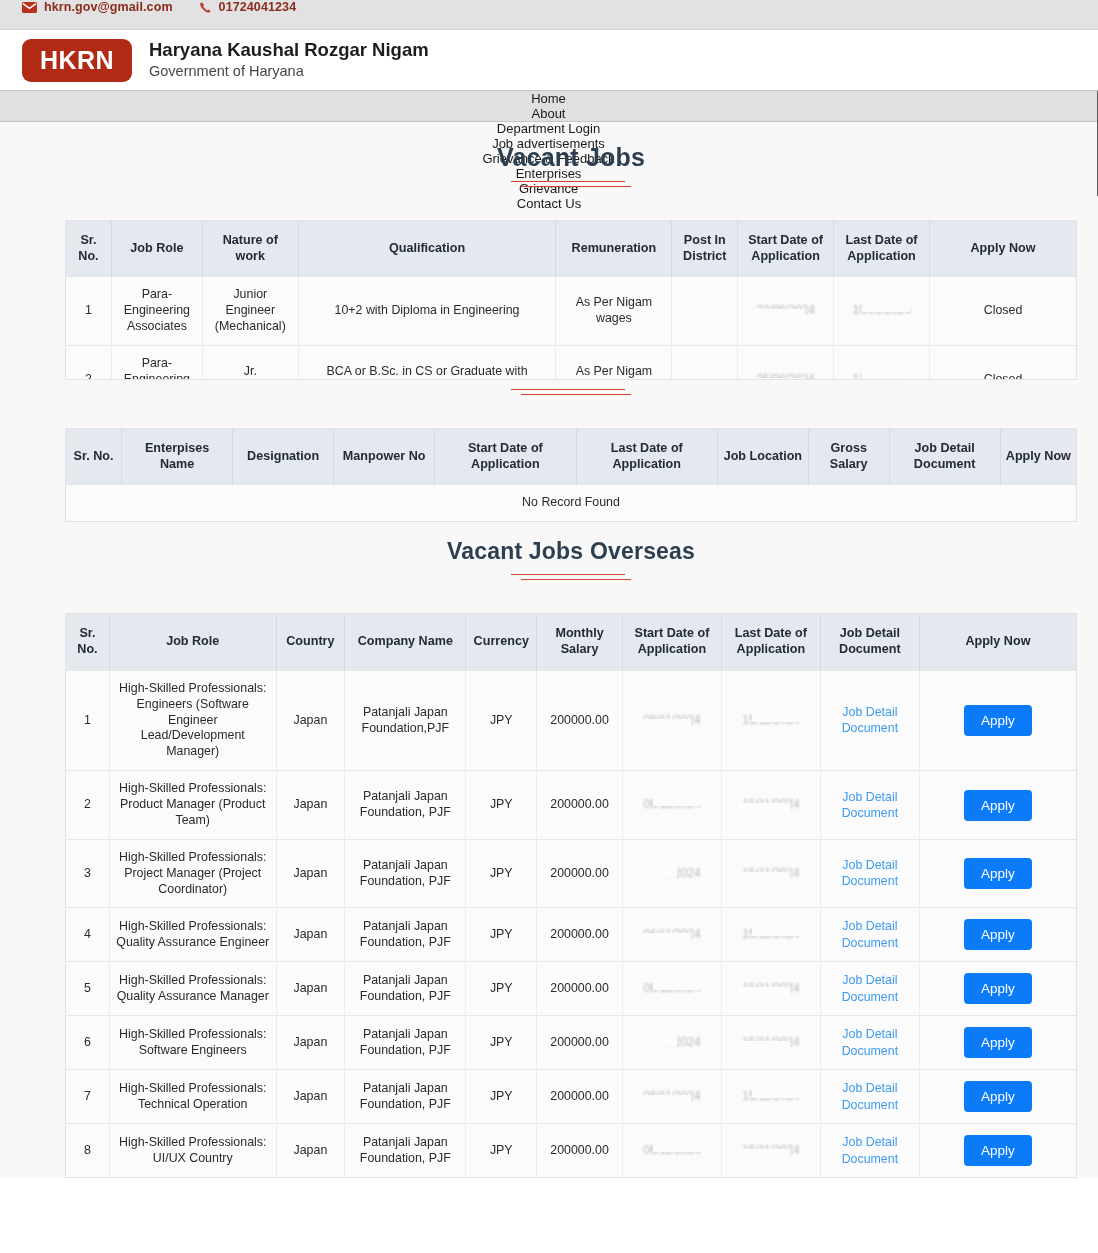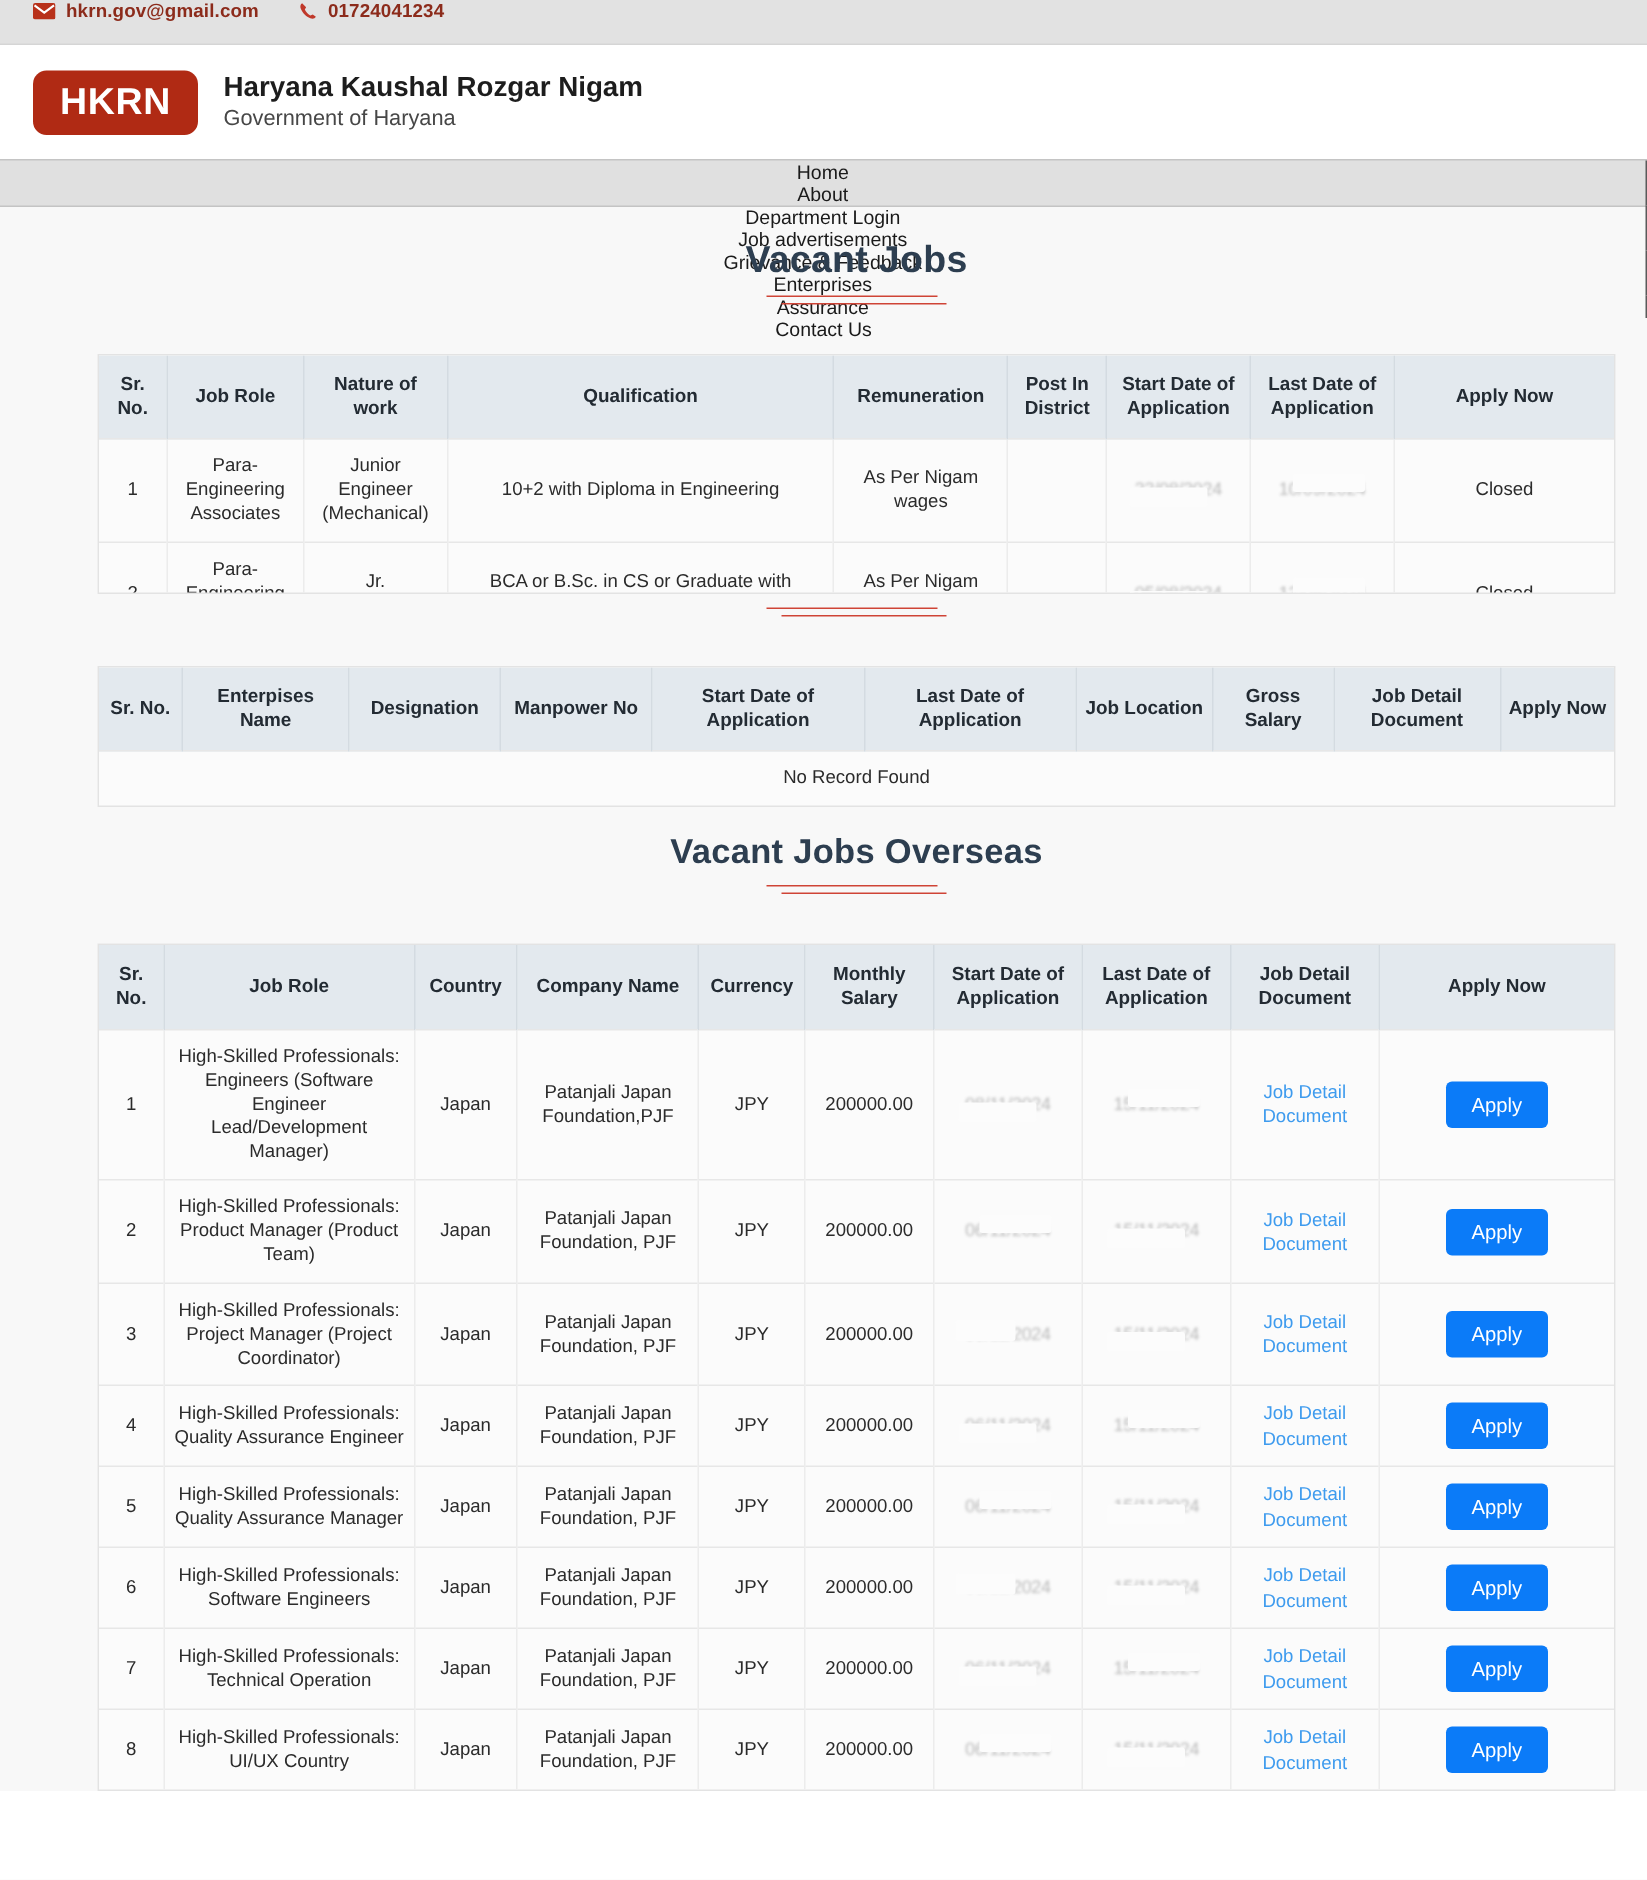--- a/index.html
+++ b/index.html
@@ -29,21 +29,21 @@
     font-size: 12.5px;
     font-weight: bold;
     color: #8c2b1b;
     letter-spacing: .1px;
   }
   .ic { display: inline-block; line-height: 0; }
   .ic svg { display: block; }
 
   
   .brandbar {
-    height: 76px;
+    height: 60px;
     background: #fff;
     display: flex;
     align-items: center;
     padding-left: 22px;
     gap: 17px;
   }
   .logo {
     width: 110px; height: 43px;
     background: #b02a14;
     border-radius: 9px;
@@ -227,21 +227,21 @@
   </div>
 </div>
 
 <nav class="mainnav" id="mainnav">
     <div class="navitem">Home</div>
     <div class="navitem">About</div>
     <div class="navitem">Department Login</div>
     <div class="navitem">Job advertisements</div>
     <div class="navitem">Grievance &amp; Feedback</div>
     <div class="navitem">Enterprises</div>
-    <div class="navitem">Assurance</div>
+    <div class="navitem">Grievance</div>
     <div class="navitem">Contact Us</div>
   </nav>
 
 <div class="page">
 
   <div class="section-title t1">Vacant Jobs</div>
   <div class="rule"></div>
   <div class="gap"></div>
 
   <div class="tablewrap scroll1">

